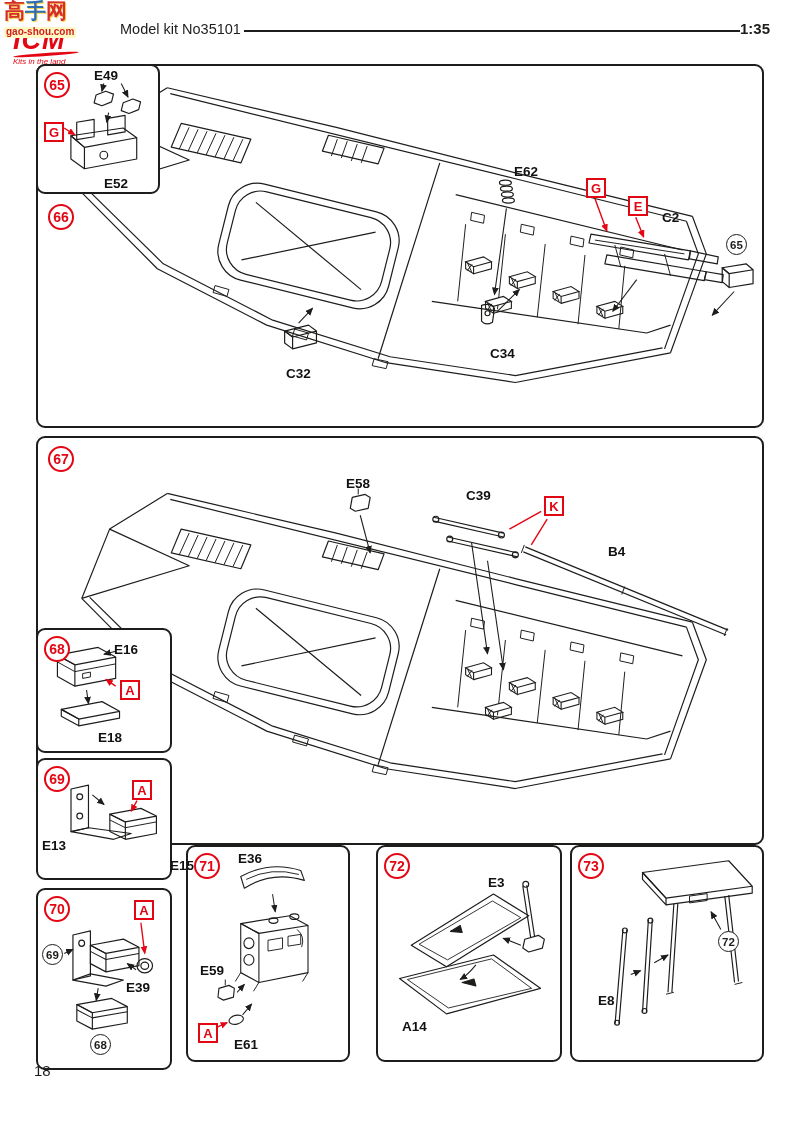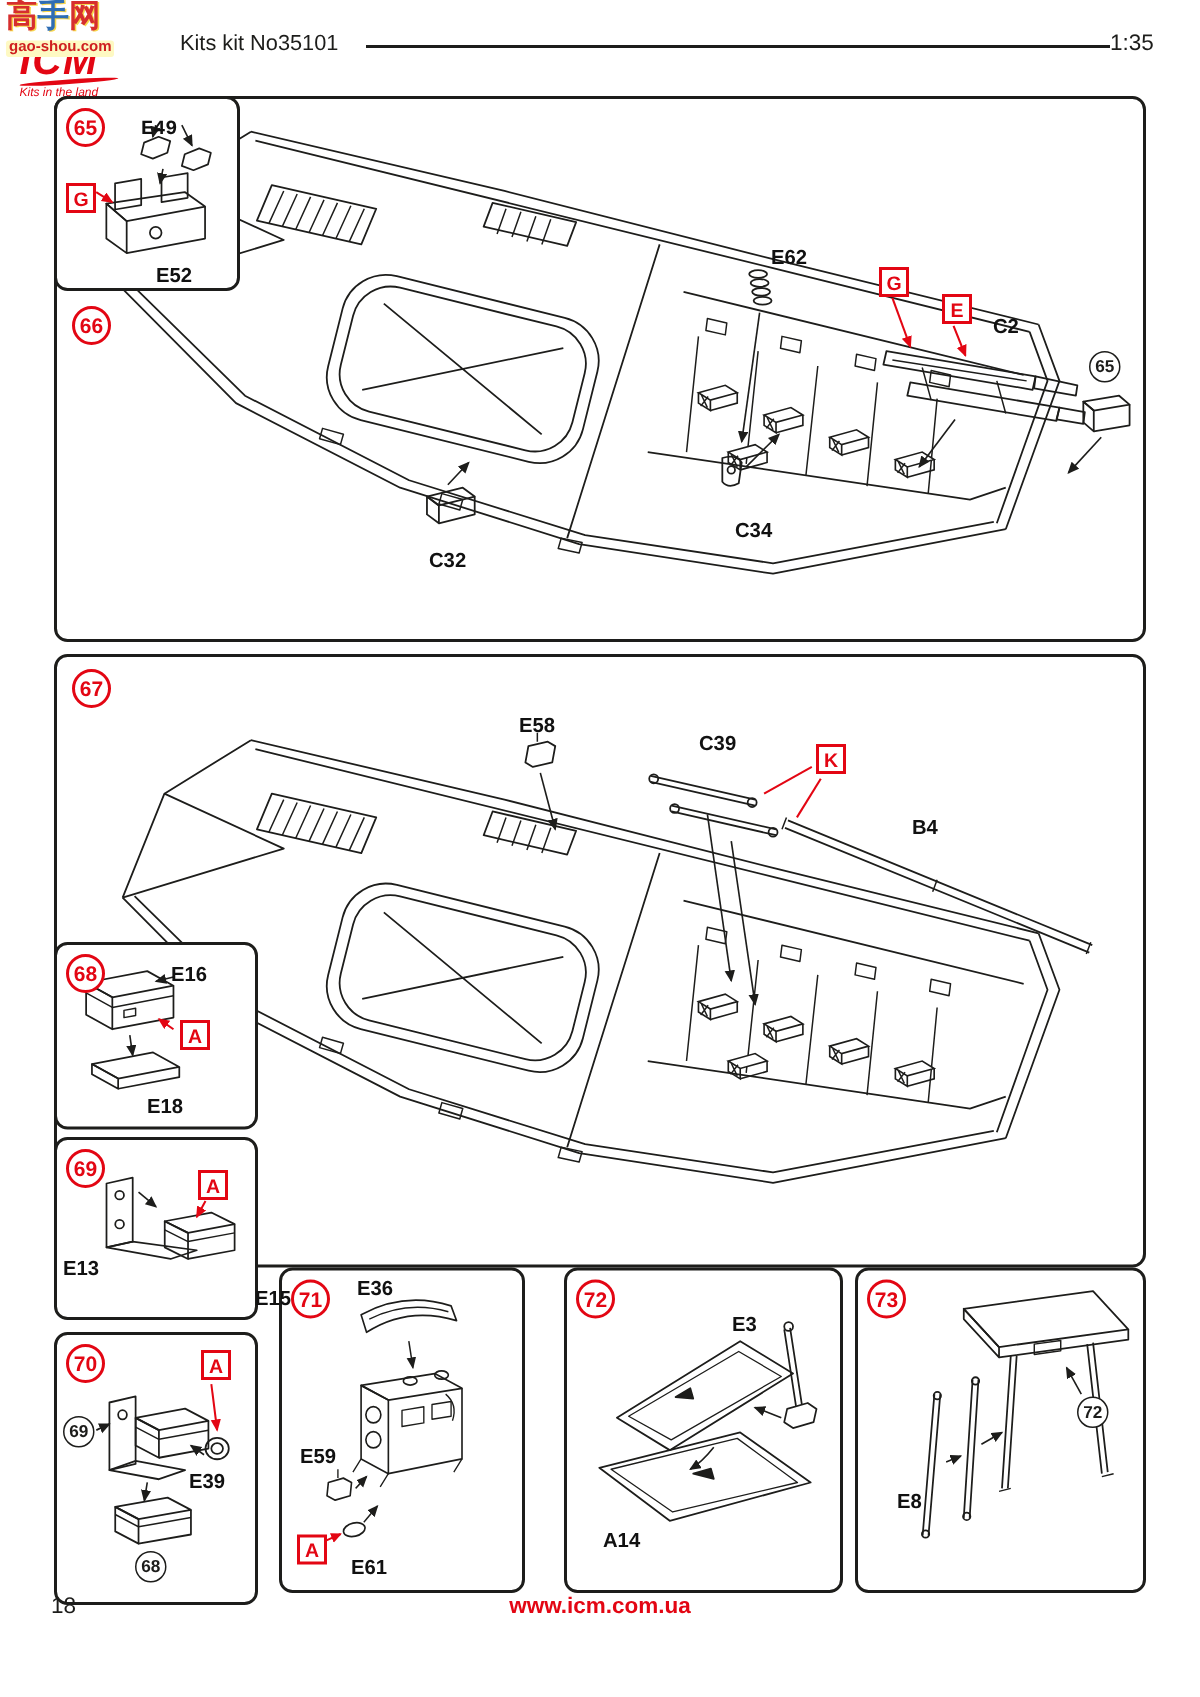--- a/index.html
+++ b/index.html
@@ -10,21 +10,21 @@
   .watermark{position:absolute;left:4px;top:0px;line-height:1.05;z-index:5;}
   .wm-title{font-size:21px;font-weight:bold;color:#d62e2e;text-shadow:1px 1px 0 #f7d64a;}
   .wm-mid{color:#2e6db4;}
   .wm-sub{font-size:10px;font-weight:bold;color:#cf2020;background:#fef9c3;display:inline-block;padding:0 2px;border-radius:2px;}
   .icm-logo{position:absolute;left:13px;top:27px;z-index:4;}
   .icm-text{font-style:italic;font-weight:800;font-size:27px;line-height:1;color:#e30613;letter-spacing:1px;}
   .icm-swoosh{width:66px;height:3px;background:#e30613;border-radius:60%;transform:rotate(-4deg);margin-top:-1px;}
   .icm-tag{font-size:8px;font-style:italic;color:#e30613;margin-top:1px;white-space:nowrap;}
   .kit-title{position:absolute;left:120px;top:21px;font-size:14.5px;}
   .header-rule{position:absolute;left:244px;top:30px;width:496px;height:2.4px;background:#1d1d1b;}
-  .scale{position:absolute;left:740px;top:20px;font-size:15px;font-weight:normal;}
+  .scale{position:absolute;left:740px;top:20px;font-size:15px;font-weight:bold;}
   
   .box{position:absolute;border:2px solid #1d1d1b;border-radius:9px;background:#fff;}
   .art{position:absolute;left:0;top:0;width:100%;height:100%;}
   .step-num{position:absolute;width:26px;height:26px;border:2px solid #e30613;border-radius:50%;
             color:#e30613;font-weight:bold;font-size:14px;display:flex;align-items:center;justify-content:center;background:#fff;z-index:3;}
   .ref-num{position:absolute;width:21px;height:21px;border:1.6px solid #1d1d1b;border-radius:50%;
            color:#1d1d1b;font-weight:bold;font-size:11.5px;display:flex;align-items:center;justify-content:center;background:#fff;z-index:3;}
   .code-box{position:absolute;width:20px;height:20px;border:2px solid #e30613;
             color:#e30613;font-weight:bold;font-size:13px;display:flex;align-items:center;justify-content:center;background:#fff;z-index:3;}
   .part-label{position:absolute;font-weight:bold;font-size:13.5px;color:#111;z-index:3;white-space:nowrap;}
@@ -39,21 +39,21 @@
 
   <div class="watermark">
     <div class="wm-title"><span>高</span><span class="wm-mid">手</span><span>网</span></div>
     <div class="wm-sub">gao-shou.com</div>
   </div>
   <div class="icm-logo">
     <div class="icm-text">ICM</div>
     <div class="icm-swoosh"></div>
     <div class="icm-tag">Kits in the land</div>
   </div>
-  <div class="kit-title">Kits kit No35101</div>
+  <div class="kit-title">Model kit No35101</div>
   <div class="header-rule"></div>
   <div class="scale">1:35</div>
 
   <div class="box" style="left:36px;top:64px;width:728px;height:364px;">
     <svg class="art" viewBox="0 0 728 364" preserveAspectRatio="none">
       <defs>
         <marker id="ab66" markerWidth="9" markerHeight="9" refX="7" refY="3.5" orient="auto" markerUnits="userSpaceOnUse">
             <path d="M0,0 L8,3.5 L0,7 Z" fill="#1d1d1b"></path>
           </marker>
         <marker id="ar66" markerWidth="9" markerHeight="9" refX="7" refY="3.5" orient="auto" markerUnits="userSpaceOnUse">
@@ -159,21 +159,21 @@
         <circle cx="68" cy="92" r="4"></circle>
       </g>
       <g stroke="#1d1d1b" stroke-width="1.1" fill="none">
         <path d="M68,18 L66,26" marker-end="url(#ab65)"></path>
         <path d="M86,18 L93,32" marker-end="url(#ab65)"></path>
         <path d="M73,48 L71,58" marker-end="url(#ab65)"></path>
       </g>
       <path d="M27,64 L38,71" stroke="#e30613" stroke-width="1.4" fill="none" marker-end="url(#ar65)"></path>
     </svg>
     <div class="step-num" style="left:6px;top:6px;">65</div>
-    <div class="part-label" style="left:56px;top:13px;font-family:Liberation Mono, monospace;">E49</div>
+    <div class="part-label" style="left:56px;top:2px;">E49</div>
     <div class="code-box" style="left:6px;top:56px;">G</div>
     <div class="part-label" style="left:66px;top:110px;">E52</div>
   </div>
 
   <div class="box" style="left:36px;top:436px;width:728px;height:409px;">
     <svg class="art" viewBox="0 0 728 409" preserveAspectRatio="none">
       <defs>
         <marker id="ab67" markerWidth="9" markerHeight="9" refX="7" refY="3.5" orient="auto" markerUnits="userSpaceOnUse">
             <path d="M0,0 L8,3.5 L0,7 Z" fill="#1d1d1b"></path>
           </marker>
@@ -442,15 +442,14 @@
         <path d="M60,130 L70,126" marker-end="url(#ab73)"></path>
         <path d="M152,84 L142,66" marker-end="url(#ab73)"></path>
       </g>
     </svg>
     <div class="step-num" style="left:6px;top:6px;">73</div>
     <div class="ref-num" style="left:146px;top:84px;">72</div>
     <div class="part-label" style="left:26px;top:146px;">E8</div>
   </div>
 
   <div class="page-number">18</div>
-  <div class="website">www.icm.com.ua</div>
 
 </div>
 
 </body></html>

